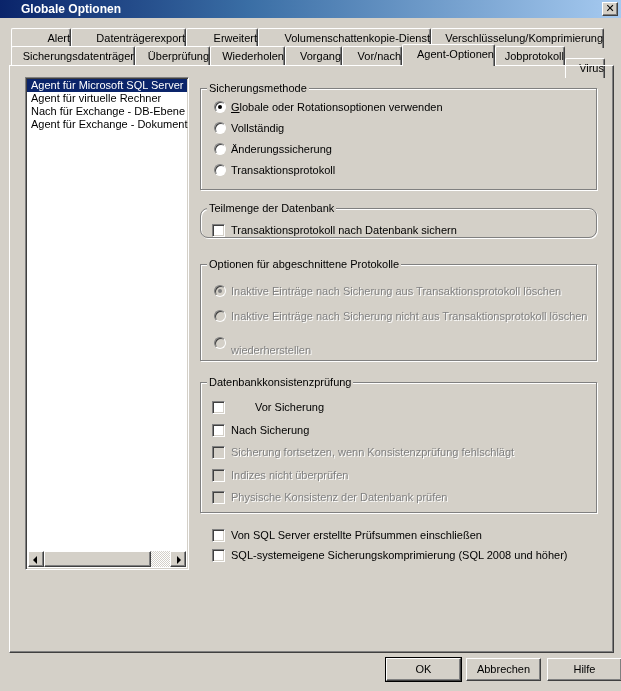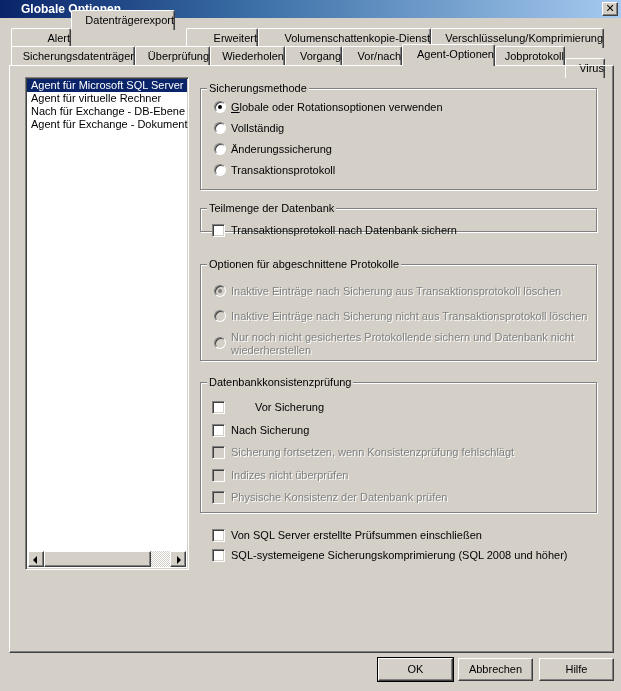--- a/index.html
+++ b/index.html
@@ -70,37 +70,37 @@
   .radio .dot { position: absolute; left: 3px; top: 3px; width: 4px; height: 4px; border-radius: 50%; background: #000; }
   .radio.dis .dot { background: #808080; }
 
   .check { position: absolute; width: 13px; height: 13px; background: #fff;
     border: 1px solid; border-color: #808080 #fff #fff #808080; box-shadow: inset 1px 1px 0 #404040, inset -1px -1px 0 #d4d0c8; }
   .check.dis { background: #d4d0c8; }
 
   .btn {
     position: absolute; top: 658px; width: 75px; height: 23px; background: #d4d0c8;
     border: 1px solid; border-color: #fff #404040 #404040 #fff; box-shadow: inset -1px -1px 0 #808080;
-    text-align: center; line-height: 21px; font-size: 11px;
+    text-align: center; line-height: 21px; font-size: 11px; margin-left: 8px;
   }
   .btn.default { outline: 1px solid #000; }
   u { text-decoration: underline; }
 </style>
 </head>
 <body>
 
 <div class="titlebar">
   <span>Globale Optionen</span>
   <div class="close-btn">
     <span>✕</span>
   </div>
 </div>
 
 <div class="tab" style="left:11px;top:28px;width:60px;"><span>Alert</span></div>
-<div class="tab" style="left:71px;top:10px;width:104px;"><span>Datenträgerexport</span></div>
+<div class="tab" style="left:71px;top:28px;width:115px;"><span>Datenträgerexport</span></div>
 <div class="tab" style="left:186px;top:28px;width:72px;"><span>Erweitert</span></div>
 <div class="tab" style="left:258px;top:28px;width:173px;"><span>Volumenschattenkopie-Dienst</span></div>
 <div class="tab" style="left:431px;top:28px;width:173px;"><span>Verschlüsselung/Komprimierung</span></div>
 
 <div class="tab" style="left:11px;top:46px;width:124px;"><span>Sicherungsdatenträger</span></div>
 <div class="tab" style="left:135px;top:46px;width:75px;"><span>Überprüfung</span></div>
 <div class="tab" style="left:210px;top:46px;width:75px;"><span>Wiederholen</span></div>
 <div class="tab" style="left:285px;top:46px;width:57px;"><span>Vorgang</span></div>
 <div class="tab" style="left:342px;top:46px;width:60px;"><span>Vor/nach</span></div>
 <div class="tab active" style="left:402px;top:44px;width:93px;"><span>Agent-Optionen</span></div>
@@ -142,21 +142,21 @@
   <div class="opt" style="left:13px;top:54px;">
     <span class="radio" style="left:0;top:0;"></span>
     <span class="lbl" style="position:absolute;left:17px;top:0;">Änderungssicherung</span>
   </div>
   <div class="opt" style="left:13px;top:75px;">
     <span class="radio" style="left:0;top:0;"></span>
     <span class="lbl" style="position:absolute;left:17px;top:0;">Transaktionsprotokoll</span>
   </div>
 </div>
 
-<div class="group" style="left:200px;top:208px;width:397px;height:24px;z-index:4;">
+<div class="group" style="left:200px;top:208px;width:397px;height:30px;z-index:4;border-radius:8px;">
   <span class="group-title">Teilmenge der Datenbank</span>
   <div class="opt" style="left:11px;top:15px;">
     <span class="check" style="left:0;top:0;"></span>
     <span class="lbl" style="position:absolute;left:19px;top:0;">Transaktionsprotokoll nach Datenbank sichern</span>
   </div>
 </div>
 
 <div class="group" style="left:200px;top:264px;width:397px;height:97px;z-index:4;">
   <span class="group-title">Optionen für abgeschnittene Protokolle</span>
   <div class="opt disabled" style="left:13px;top:20px;">
@@ -165,21 +165,21 @@
       </span>
     <span class="lbl" style="position:absolute;left:17px;top:0;">Inaktive Einträge nach Sicherung aus Transaktionsprotokoll löschen</span>
   </div>
   <div class="opt disabled" style="left:13px;top:45px;">
     <span class="radio dis" style="left:0;top:0;"></span>
     <span class="lbl" style="position:absolute;left:17px;top:0;">Inaktive Einträge nach Sicherung nicht aus Transaktionsprotokoll löschen</span>
   </div>
   <div class="opt disabled" style="left:13px;top:66px;">
     <span class="radio dis" style="left:0;top:6px;"></span>
     <span class="lbl" style="position:absolute;left:17px;top:0;line-height:13px;">
-      <span>Nur noch nicht gesichertes Protokollende sichern und Datenbank nicht</span><br>
+      <br>
       <span>wiederherstellen</span>
     </span>
   </div>
 </div>
 
 <div class="group" style="left:200px;top:382px;width:397px;height:131px;z-index:4;">
   <span class="group-title">Datenbankkonsistenzprüfung</span>
   <div class="opt" style="left:11px;top:18px;">
     <span class="check" style="left:0;top:0;"></span>
     <span class="lbl" style="position:absolute;left:19px;top:0;margin-left:24px;">Vor Sicherung</span>

